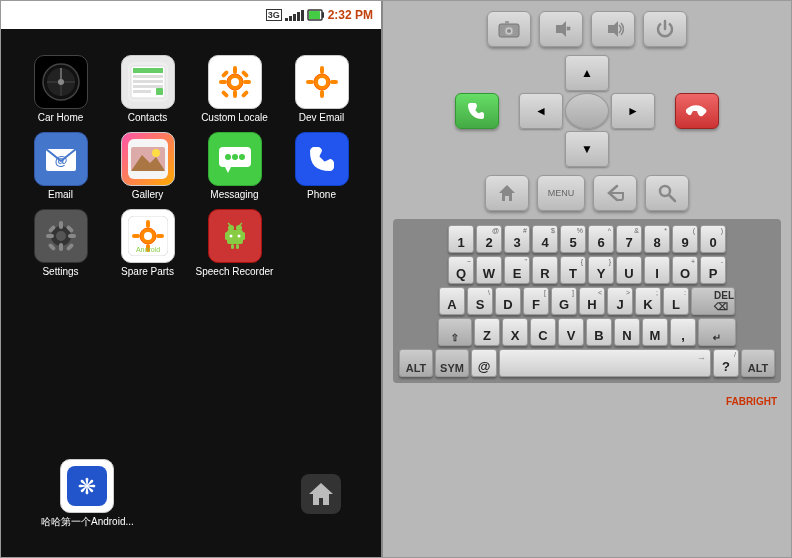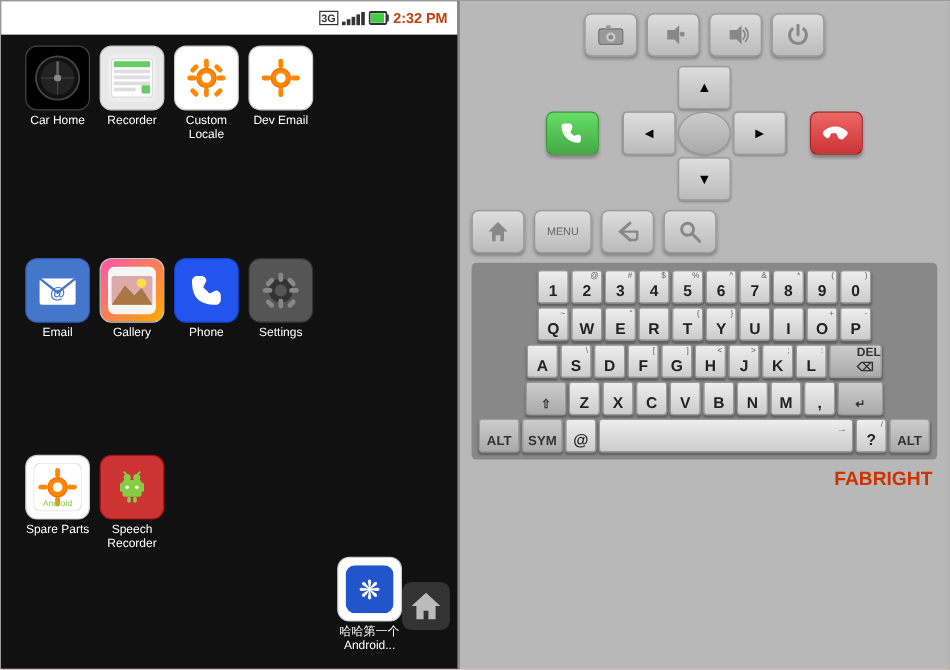--- a/index.html
+++ b/index.html
@@ -92,23 +92,23 @@
       gap: 1px;
       height: 12px;
     }
     .bar {
       width: 3px;
       background: #333;
     }
     .phone-home {
       flex: 1;
       background: #111;
-      padding: 4px 20px;
-      display: flex;
-      flex-direction: row;
+      padding: 21px 20px;
+      display: flex;
+      flex-direction: column;
     }
     .app-grid {
       display: grid;
       grid-template-columns: repeat(4, 1fr);
       gap: 8px;
       padding: 5px 0;
     }
     .app-item {
       display: flex;
       flex-direction: column;
@@ -254,20 +254,21 @@
       justify-content: center;
       cursor: pointer;
       font-size: 16px;
       color: white;
       box-shadow: 0 2px 3px rgba(0,0,0,0.3);
     }
 
     .nav-row {
       display: flex;
       gap: 8px;
+      justify-content: center;
     }
 
     
     .keyboard-area {
       background: #888;
       border-radius: 4px;
       padding: 6px;
       display: flex;
       flex-direction: column;
       gap: 3px;
@@ -393,21 +394,21 @@
                 <rect width="40" height="40" rx="6" fill="#eee"></rect>
                 <rect x="3" y="4" width="34" height="32" rx="2" fill="#fff" stroke="#ddd"></rect>
                 <rect x="5" y="6" width="30" height="5" fill="#66cc66"></rect>
                 <rect x="5" y="13" width="30" height="3" fill="#ddd"></rect>
                 <rect x="5" y="18" width="30" height="3" fill="#ddd"></rect>
                 <rect x="5" y="23" width="30" height="3" fill="#ddd"></rect>
                 <rect x="5" y="28" width="18" height="3" fill="#ddd"></rect>
                 <rect x="28" y="26" width="7" height="7" rx="1" fill="#66cc66"></rect>
               </svg>
             </div>
-            <span class="app-label">Recorder</span>
+            <span class="app-label">Contacts</span>
           </div>
 
           <div class="app-item">
             <div class="app-icon icon-custom">
               <svg width="40" height="40" viewBox="0 0 40 40">
                 <rect width="40" height="40" rx="6" fill="#fff"></rect>
                 <circle cx="20" cy="20" r="8" fill="#ff8800" stroke="#ff6600" stroke-width="1"></circle>
                 <circle cx="20" cy="20" r="4" fill="#fff"></circle>
                 <rect x="18" y="4" width="4" height="8" rx="2" fill="#ff8800"></rect>
                 <rect x="18" y="28" width="4" height="8" rx="2" fill="#ff8800"></rect>
@@ -454,20 +455,33 @@
               <svg width="40" height="40" viewBox="0 0 40 40">
                 <rect width="40" height="40" rx="6" fill="#f5f5f5"></rect>
                 <rect x="3" y="8" width="34" height="24" rx="2" fill="#daa"></rect>
                 <polygon points="3,32 14,16 22,24 28,18 37,32" fill="#aa7744"></polygon>
                 <circle cx="28" cy="14" r="4" fill="#ffdd44"></circle>
               </svg>
             </div>
             <span class="app-label">Gallery</span>
           </div>
 
+          <div class="app-item">
+            <div class="app-icon icon-messaging">
+              <svg width="40" height="40" viewBox="0 0 40 40">
+                <rect width="40" height="40" rx="6" fill="#44cc44"></rect>
+                <rect x="4" y="8" width="32" height="20" rx="4" fill="#fff"></rect>
+                <circle cx="13" cy="18" r="3" fill="#44cc44"></circle>
+                <circle cx="20" cy="18" r="3" fill="#44cc44"></circle>
+                <circle cx="27" cy="18" r="3" fill="#44cc44"></circle>
+                <polygon points="10,28 16,28 13,34" fill="#fff"></polygon>
+              </svg>
+            </div>
+            <span class="app-label">Messaging</span>
+          </div>
 
 
           <div class="app-item">
             <div class="app-icon icon-phone">
               <svg width="40" height="40" viewBox="0 0 40 40">
                 <rect width="40" height="40" rx="6" fill="#2255ee"></rect>
                 <path d="M12 8 C10 8 8 10 8 12 C8 26 14 32 28 32 C30 32 32 30 32 28 L32 24 C32 22 30 20 28 20 L24 22 C22 23 22 22 21 21 L19 19 C18 18 17 18 18 16 L20 12 C20 10 18 8 16 8 Z" fill="#fff"></path>
               </svg>
             </div>
             <span class="app-label">Phone</span>
@@ -696,18 +710,18 @@
             <span style="position:absolute;right:4px;top:2px;font-size:9px;color:#888;">→</span>
           </div>
           <div class="key" style="position:relative;">
             ?<span class="key-secondary">/</span>
           </div>
           <div class="key key-special" style="font-size:11px; min-width:34px;">ALT</div>
         </div>
       </div>
 
       <div style="text-align:right; padding-right:4px;">
-        <span style="font-size:16px; color:#cc3300; font-weight:bold;">FABRIGHT</span>
+        <span style="font-size:10px; color:#cc3300; font-weight:bold;">FABRIGHT</span>
       </div>
 
     </div>
   </div>
 </div>
 
 </body></html>

